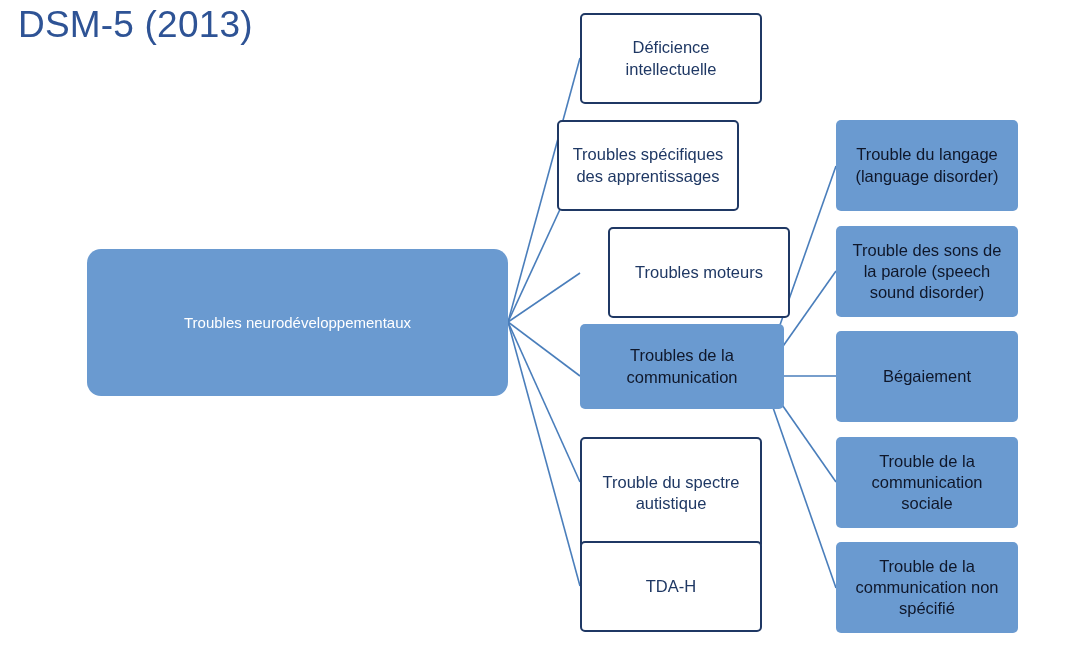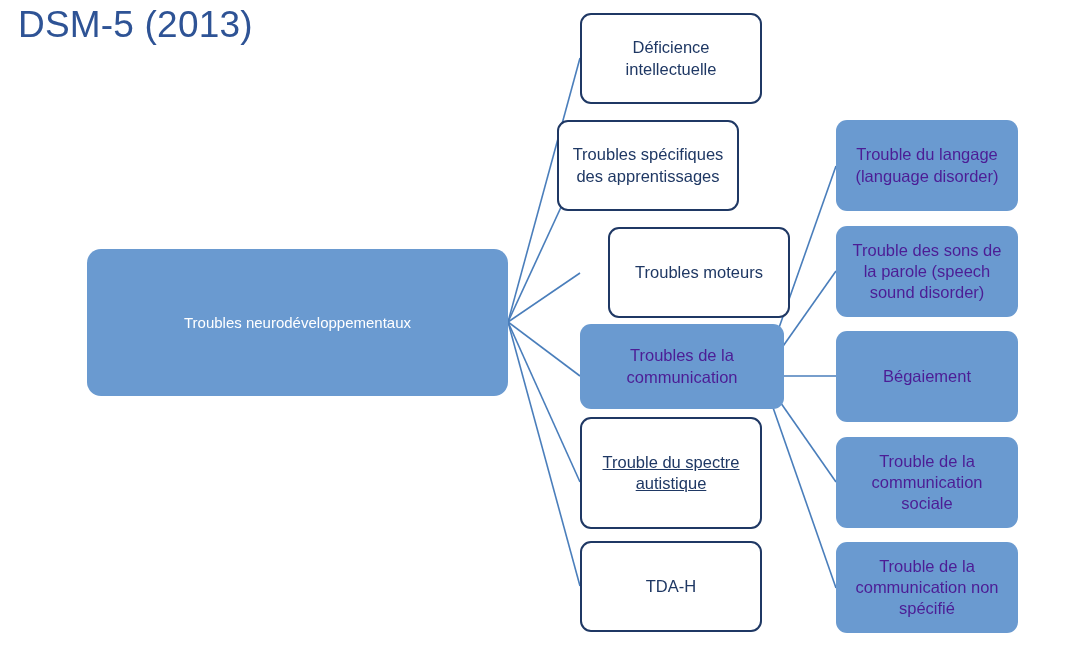--- a/index.html
+++ b/index.html
@@ -35,21 +35,21 @@
     white-space: nowrap;
   }
   .node {
     position: absolute;
     box-sizing: border-box;
     display: flex;
     align-items: center;
     justify-content: center;
     text-align: center;
     line-height: 1.28;
-    border-radius: 11px;
+    border-radius: 5px;
     z-index: 2;
   }
   .node .label {
     display: block;
     padding: 0 8px;
     white-space: pre-line;
   }
   .node-root {
     background: #6A9AD0;
     color: #ffffff;
@@ -57,21 +57,21 @@
     border-radius: 14px;
   }
   .node-white {
     background: #ffffff;
     color: #1F3864;
     border: 2px solid #1F3864;
     font-size: 16.5px;
   }
   .node-blue {
     background: #6A9AD0;
-    color: #4c1d95;
+    color: #0f172a;
     font-size: 16.5px;
   }
 </style>
 </head>
 <body>
 
 <div id="slide">
 
   <svg id="connectors" viewBox="0 0 1070 656" xmlns="http://www.w3.org/2000/svg">
       <line x1="508" y1="322" x2="580" y2="58" stroke="#4A7EBB" stroke-width="1.6"></line>
@@ -101,21 +101,21 @@
     <span class="label">Troubles spécifiques
 des apprentissages</span>
   </div>
   <div class="node node-white" style="left: 608px; top: 227px; width: 182px; height: 91px;">
     <span class="label">Troubles moteurs</span>
   </div>
   <div class="node node-blue" style="left: 580px; top: 324px; width: 204px; height: 85px;">
     <span class="label">Troubles de la
 communication</span>
   </div>
-  <div class="node node-white" style="left: 580px; top: 417px; width: 182px; height: 112px; text-decoration: underline;">
+  <div class="node node-white" style="left: 580px; top: 437px; width: 182px; height: 112px;">
     <span class="label">Trouble du spectre
 autistique</span>
   </div>
   <div class="node node-white" style="left: 580px; top: 541px; width: 182px; height: 91px;">
     <span class="label">TDA-H</span>
   </div>
 
   <div class="node node-blue" style="left: 836px; top: 120px; width: 182px; height: 91px;">
     <span class="label">Trouble du langage
 (language disorder)</span>

